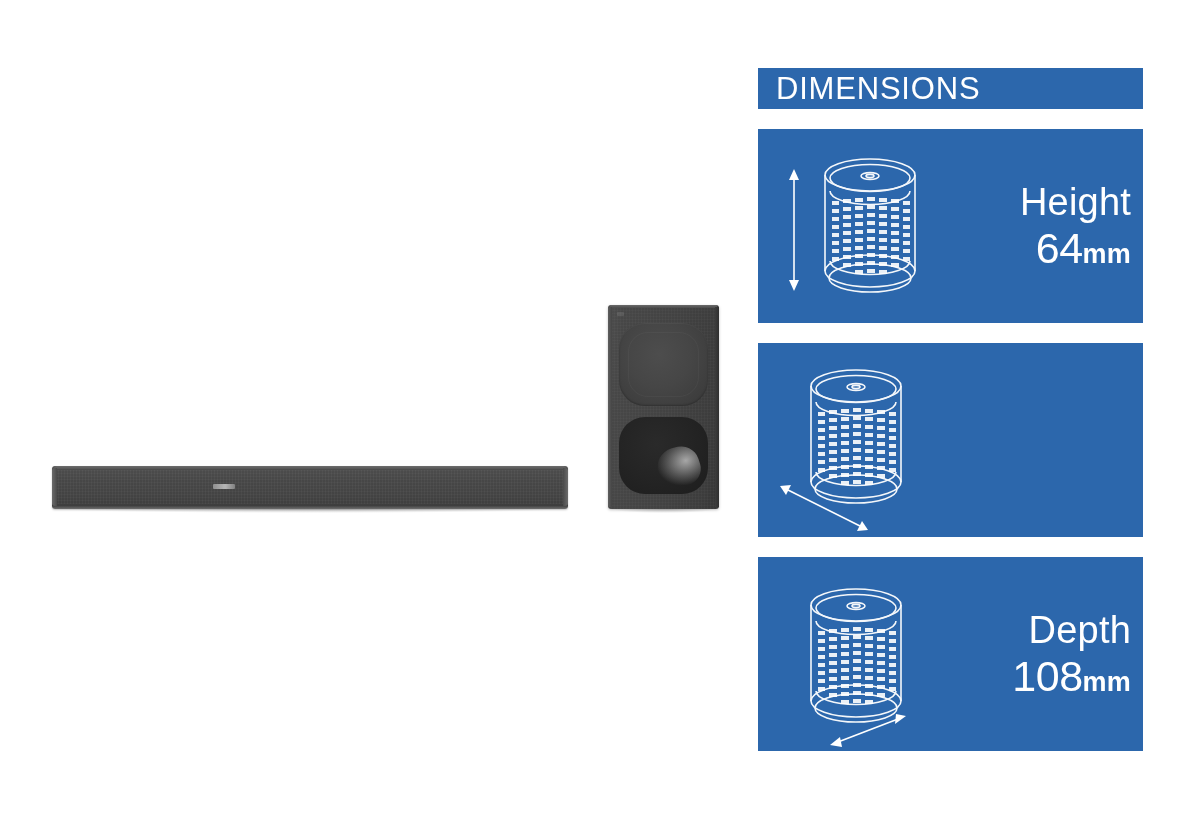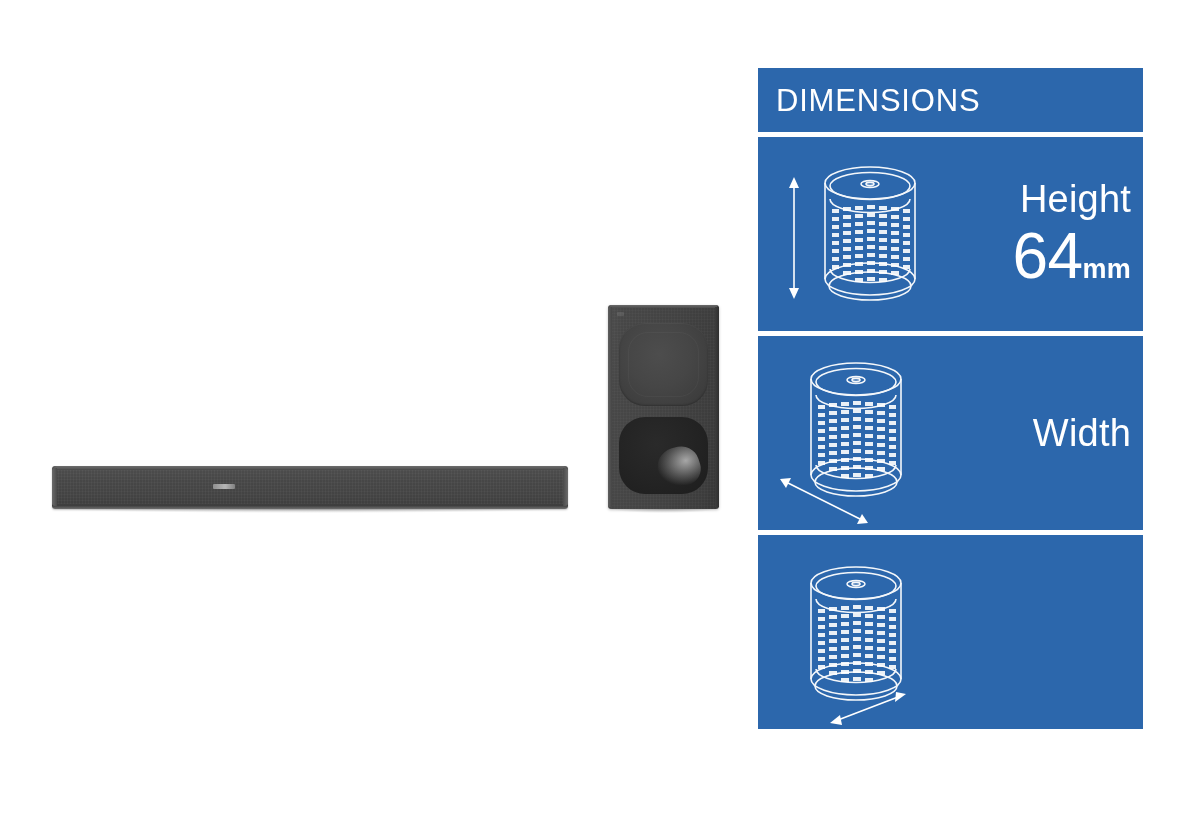--- a/index.html
+++ b/index.html
@@ -178,37 +178,37 @@
   }
 
   
   #dimensions-panel {
     position: absolute;
     left: 758px;
     top: 68px;
     width: 385px;
   }
   #dimensions-header {
-    height: 64px;
+    height: 41px;
     background: #2c67ac;
     display: flex;
     align-items: center;
     padding-left: 18px;
     box-sizing: border-box;
   }
   #dimensions-header-title {
     color: #ffffff;
     font-size: 31px;
     font-weight: 400;
     letter-spacing: .8px;
     line-height: 1;
   }
 
   .dimension-card {
-    margin-top: 5px;
+    margin-top: 20px;
     height: 194px;
     background: #2c67ac;
     position: relative;
     display: flex;
     align-items: center;
     box-sizing: border-box;
   }
   .dimension-card-art {
     width: 205px;
     height: 100%;
@@ -232,21 +232,21 @@
     font-size: 38px;
     font-weight: 400;
     letter-spacing: .2px;
   }
   .dimension-value-row {
     display: block;
     margin-top: 6px;
     white-space: nowrap;
   }
   .dimension-value {
-    font-size: 64px;
+    font-size: 43px;
     font-weight: 400;
     letter-spacing: -.5px;
   }
   .dimension-unit {
     font-size: 27px;
     font-weight: 700;
     letter-spacing: .2px;
   }
 </style>
 </head>
@@ -500,21 +500,20 @@
         </g>
 
         <g stroke="#ffffff" stroke-width="1.6" fill="#ffffff">
           <line x1="30" y1="147" x2="102" y2="183"></line>
           <polygon points="22,143 33,142 28,152" stroke="none"></polygon>
           <polygon points="110,187 99,188 104,178" stroke="none"></polygon>
         </g>
       </svg>
     </div>
     <div class="dimension-card-text">
-      <span class="dimension-label">Width</span>
     </div>
   </div>
 
   <div class="dimension-card">
     <div class="dimension-card-art">
       <svg viewBox="0 0 205 194">
         <g fill="none" stroke="#ffffff" stroke-width="1.6" opacity="0.95">
           <ellipse cx="98" cy="48" rx="45" ry="16"></ellipse>
           <ellipse cx="98" cy="51" rx="40" ry="13.5"></ellipse>
           <ellipse cx="98" cy="49" rx="9" ry="3.4"></ellipse>
@@ -607,15 +606,21 @@
           </g>
         </g>
 
         <g stroke="#ffffff" stroke-width="1.6" fill="#ffffff">
           <line x1="80" y1="185" x2="140" y2="162"></line>
           <polygon points="72,188 82,180 84,190" stroke="none"></polygon>
           <polygon points="148,159 138,157 137,167" stroke="none"></polygon>
         </g>
       </svg>
     </div>
+    <div class="dimension-card-text">
+      <span class="dimension-label">Depth</span>
+      <span class="dimension-value-row">
+        <span class="dimension-value">108</span><span class="dimension-unit">mm</span>
+      </span>
+    </div>
   </div>
 
 </div>
 
 </body></html>

